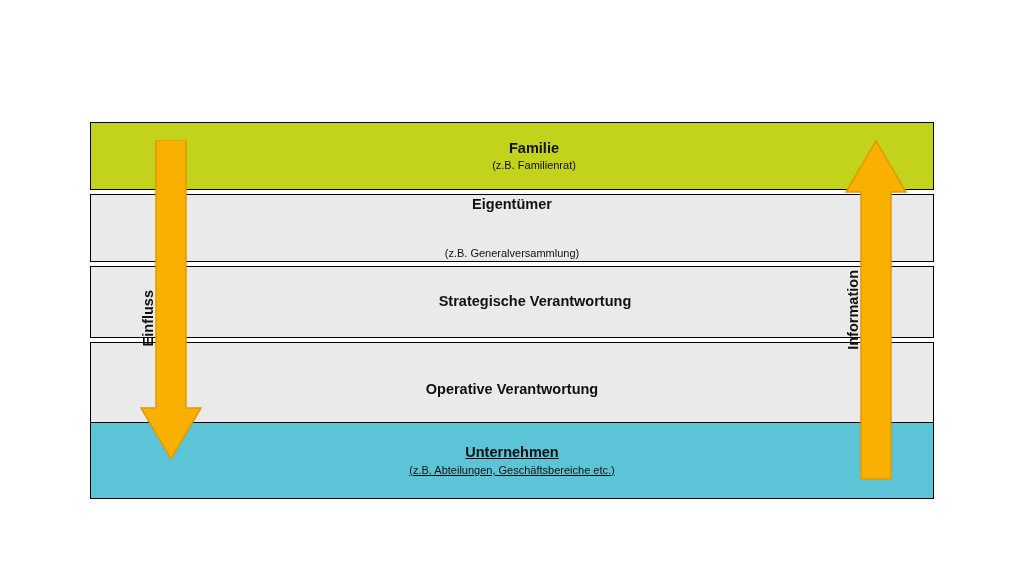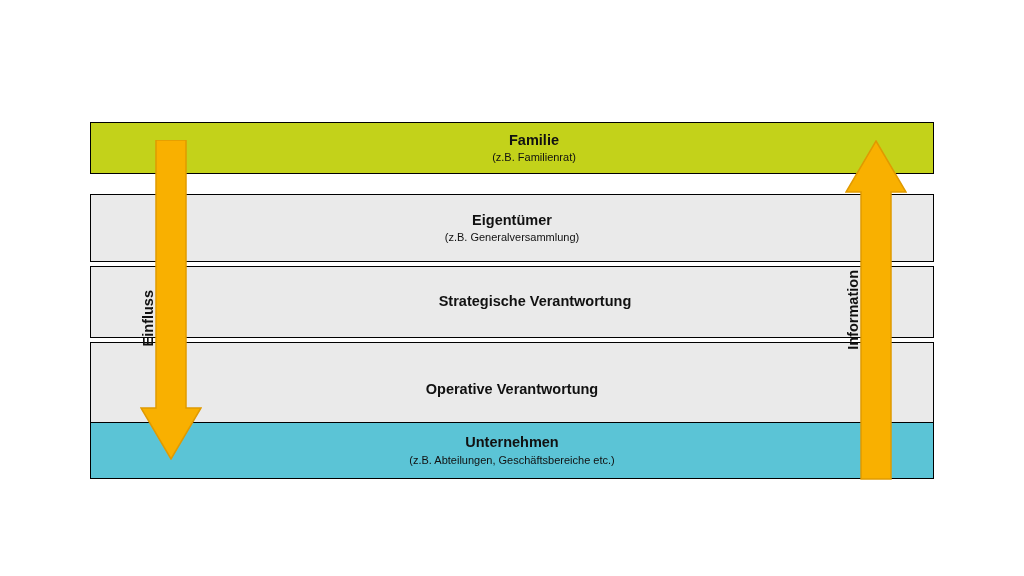--- a/index.html
+++ b/index.html
@@ -44,44 +44,46 @@
   }
   .band .sub {
     font-weight: normal;
     font-size: 11px;
     color: #111111;
     line-height: 1.35;
   }
 
   .band-family {
     top: 122px;
-    height: 52px;
+    height: 68px;
     background: #c3d21a;
     padding-left: 44px;
   }
   .band-owner {
     top: 194px;
     height: 68px;
     background: #eaeaea;
+    justify-content: space-between;
   }
   .band-strategic {
     top: 266px;
     height: 72px;
     background: #eaeaea;
     padding-left: 46px;
   }
   .band-operative {
     top: 342px;
     height: 96px;
     background: #eaeaea;
   }
   .band-company {
     top: 422px;
-    height: 57px;
+    height: 77px;
     background: #5bc4d6;
+    text-decoration: underline;
   }
 
   
   .arrow-wrap {
     position: absolute;
   }
   .arrow-wrap svg {
     display: block;
   }
   .arrow-label {

